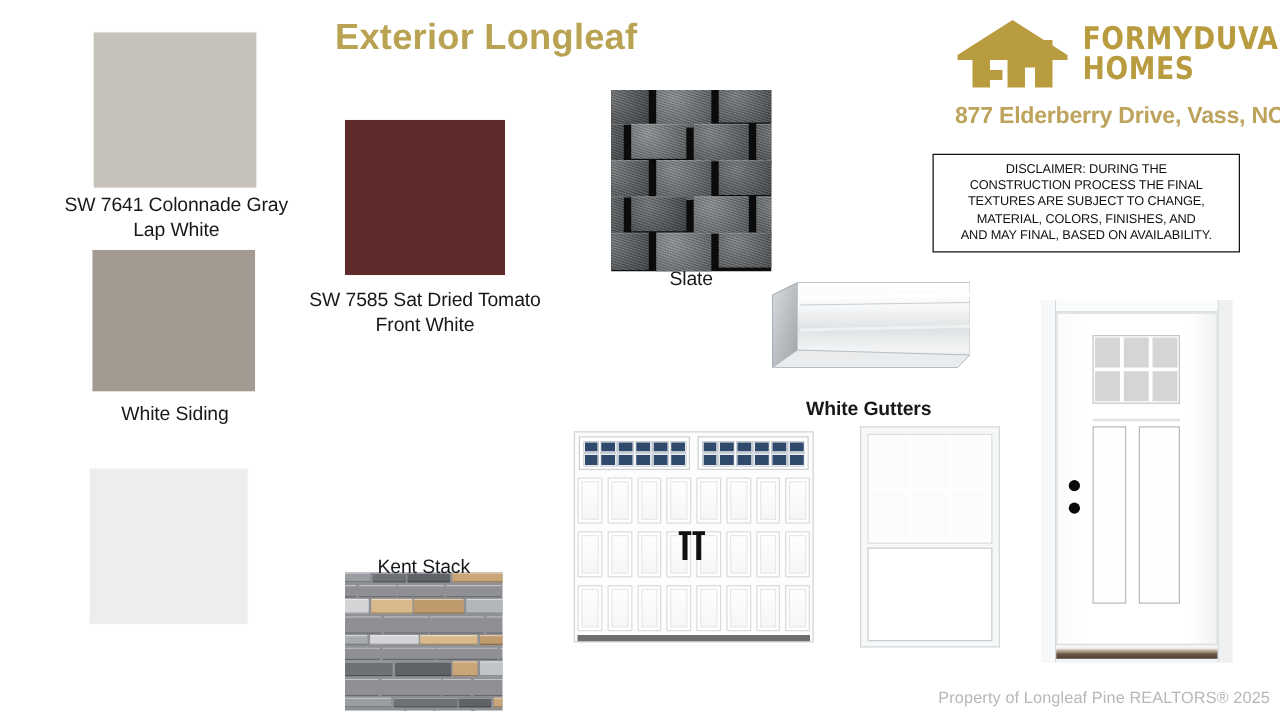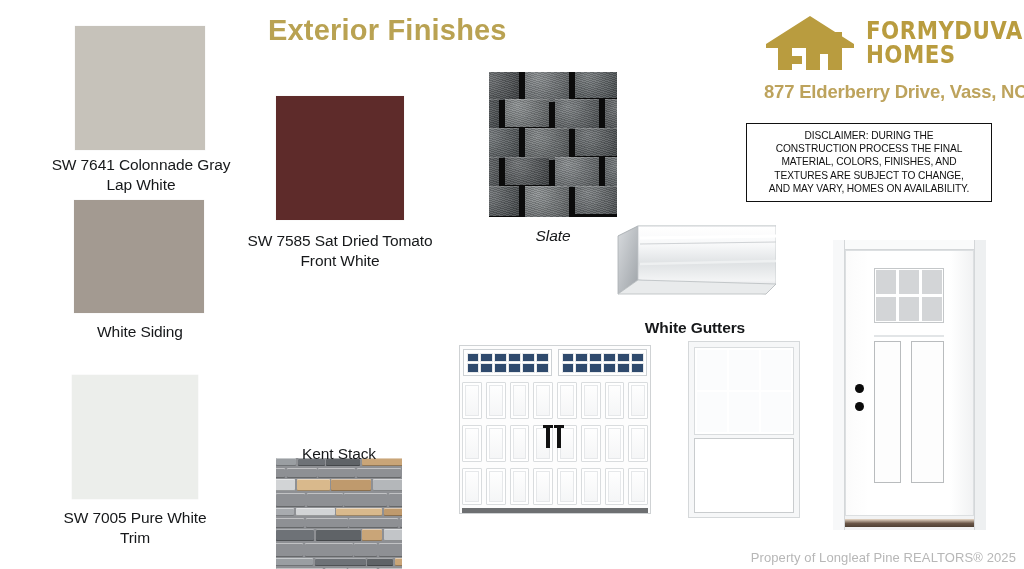--- a/index.html
+++ b/index.html
@@ -181,21 +181,21 @@
     color: #b7b7b7;
     letter-spacing: 0.1px;
     white-space: nowrap;
   }
 </style>
 </head>
 <body>
 
 <div id="board" style="background: rgb(255, 255, 255);">
 
-  <div class="abs" id="board-title" style="color: rgb(185, 162, 82);">Exterior Finishes</div>
+  <div class="abs" id="board-title" style="color: rgb(185, 162, 82);">Exterior Longleaf</div>
 
   <div class="abs brand-wrap">
     <div class="brand-row">
       <span class="brand-mark">
         <svg viewBox="0 0 92 58" width="92" height="58" aria-hidden="true">
           <path d="M46 2 L90 30 L90 34 L78 34 L78 56 L64 56 L64 40 L56 40 L56 56 L42 56
                    L42 34 L28 34 L28 42 L38 42 L38 50 L28 50 L28 56 L14 56 L14 34 L2 34 L2 30 Z
                    M42 22 L56 22 L56 30 L42 30 Z" fill="#b99c3f"></path>
           <path d="M28 22 L42 22 L42 30 L28 30 Z" fill="#b99c3f"></path>
           <path d="M64 18 L78 18 L78 30 L64 30 Z" fill="#b99c3f"></path>
@@ -205,46 +205,42 @@
         <span>FORMYDUVAL</span><br>
         <span>HOMES</span>
       </span>
     </div>
     <div class="brand-address" style="color: rgb(189, 163, 92);">877 Elderberry Drive, Vass, NC</div>
   </div>
 
   <div class="abs" id="disclaimer">
     <div class="dline">DISCLAIMER: DURING THE</div>
     <div class="dline">CONSTRUCTION PROCESS THE FINAL</div>
+    <div class="dline">TEXTURES ARE SUBJECT TO CHANGE,</div>
     <div class="dline">MATERIAL, COLORS, FINISHES, AND</div>
-    <div class="dline">TEXTURES ARE SUBJECT TO CHANGE,</div>
-    <div class="dline">AND MAY VARY, HOMES ON AVAILABILITY.</div>
+    <div class="dline">AND MAY FINAL, BASED ON AVAILABILITY.</div>
   </div>
 
   <div class="abs" style="left:75px; top:26px; width:130px; height:124px;">
     <div class="swatch" style="width: 100%; height: 100%; background: rgb(198, 194, 186);"></div>
   </div>
   <div class="abs label" style="left:25px; top:155px; width:232px;">
     <div>SW 7641 Colonnade Gray</div>
     <div>Lap White</div>
   </div>
 
   <div class="abs" style="left:74px; top:200px; width:130px; height:113px;">
     <div class="swatch" style="width: 100%; height: 100%; background: rgb(163, 154, 145);"></div>
   </div>
   <div class="abs label" style="left:24px; top:322px; width:232px;">
     <div>White Siding</div>
   </div>
 
   <div class="abs" style="left:72px; top:375px; width:126px; height:124px;">
     <div class="swatch" style="width: 100%; height: 100%; background: rgb(236, 238, 235);"></div>
-  </div>
-  <div class="abs label" style="left:19px; top:508px; width:232px;">
-    <div>SW 7005 Pure White</div>
-    <div>Trim</div>
   </div>
 
   <div class="abs" style="left:276px; top:96px; width:128px; height:124px;">
     <div class="swatch" style="width: 100%; height: 100%; background: rgb(94, 43, 42);"></div>
   </div>
   <div class="abs label" style="left:224px; top:231px; width:232px;">
     <div>SW 7585 Sat Dried Tomato</div>
     <div>Front White</div>
   </div>
 
@@ -260,21 +256,21 @@
       <i class="tab" style="left: 36px; top: 56px; width: 44px; height: 32px; background-color: rgb(98, 103, 105);"></i>
       <i class="tab" style="left: 86px; top: 56px; width: 44px; height: 28px; background-color: rgb(79, 84, 87);"></i>
       <i class="tab" style="left: -34px; top: 85px; width: 44px; height: 32px; background-color: rgb(91, 96, 99);"></i>
       <i class="tab" style="left: 16px; top: 85px; width: 44px; height: 28px; background-color: rgb(74, 78, 81);"></i>
       <i class="tab" style="left: 66px; top: 85px; width: 44px; height: 30px; background-color: rgb(106, 111, 114);"></i>
       <i class="tab" style="left: 116px; top: 85px; width: 44px; height: 32px; background-color: rgb(84, 90, 93);"></i>
       <i class="tab" style="left: -14px; top: 114px; width: 44px; height: 30px; background-color: rgb(79, 84, 87);"></i>
       <i class="tab" style="left: 36px; top: 114px; width: 44px; height: 32px; background-color: rgb(112, 117, 119);"></i>
       <i class="tab" style="left: 86px; top: 114px; width: 44px; height: 28px; background-color: rgb(91, 96, 99);"></i>
     </div>
-  <div class="abs label" style="left:471px; top:226px; width:164px;font-style:italic;">Slate</div>
+  <div class="abs label" style="left:471px; top:214px; width:164px;">Slate</div>
 
   <div class="abs stone-board" id="stone-board" style="left:276px; top:313px; width:126px; height:127px;">
       <i class="stone" style="left: 0px; top: 0px; width: 20px; height: 8px; background: rgb(154, 158, 162);"></i>
       <i class="stone" style="left: 21.5px; top: 0px; width: 27px; height: 8px; background: rgb(110, 114, 119);"></i>
       <i class="stone" style="left: 50px; top: 0px; width: 34px; height: 8px; background: rgb(95, 99, 103);"></i>
       <i class="stone" style="left: 85.5px; top: 0px; width: 41px; height: 8px; background: rgb(201, 165, 120);"></i>
       <i class="stone" style="left: -14px; top: 9.5px; width: 23px; height: 10px;"></i>
       <i class="stone" style="left: 10.5px; top: 9.5px; width: 30px; height: 10px;"></i>
       <i class="stone" style="left: 42px; top: 9.5px; width: 37px; height: 10px;"></i>
       <i class="stone" style="left: 80.5px; top: 9.5px; width: 44px; height: 10px;"></i>

